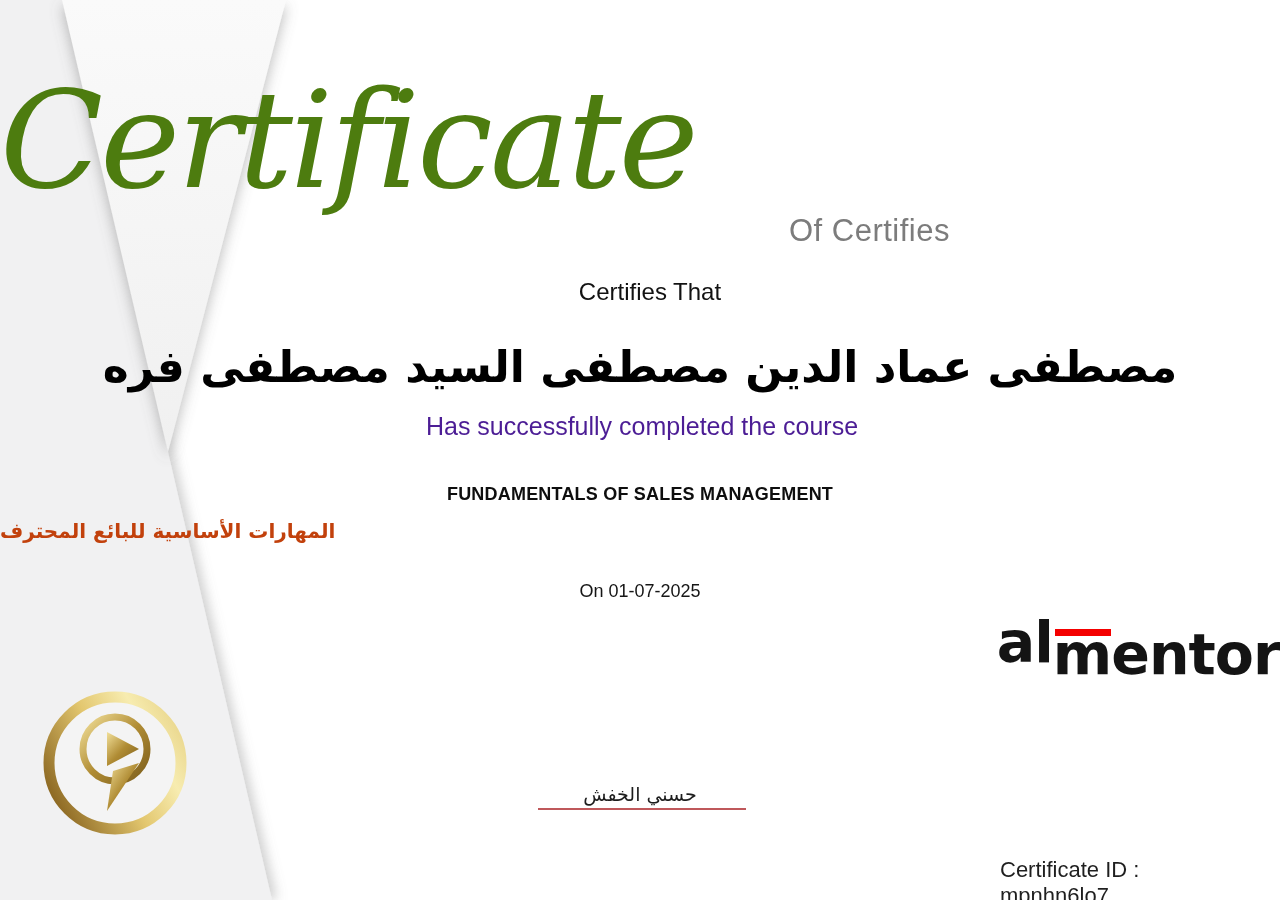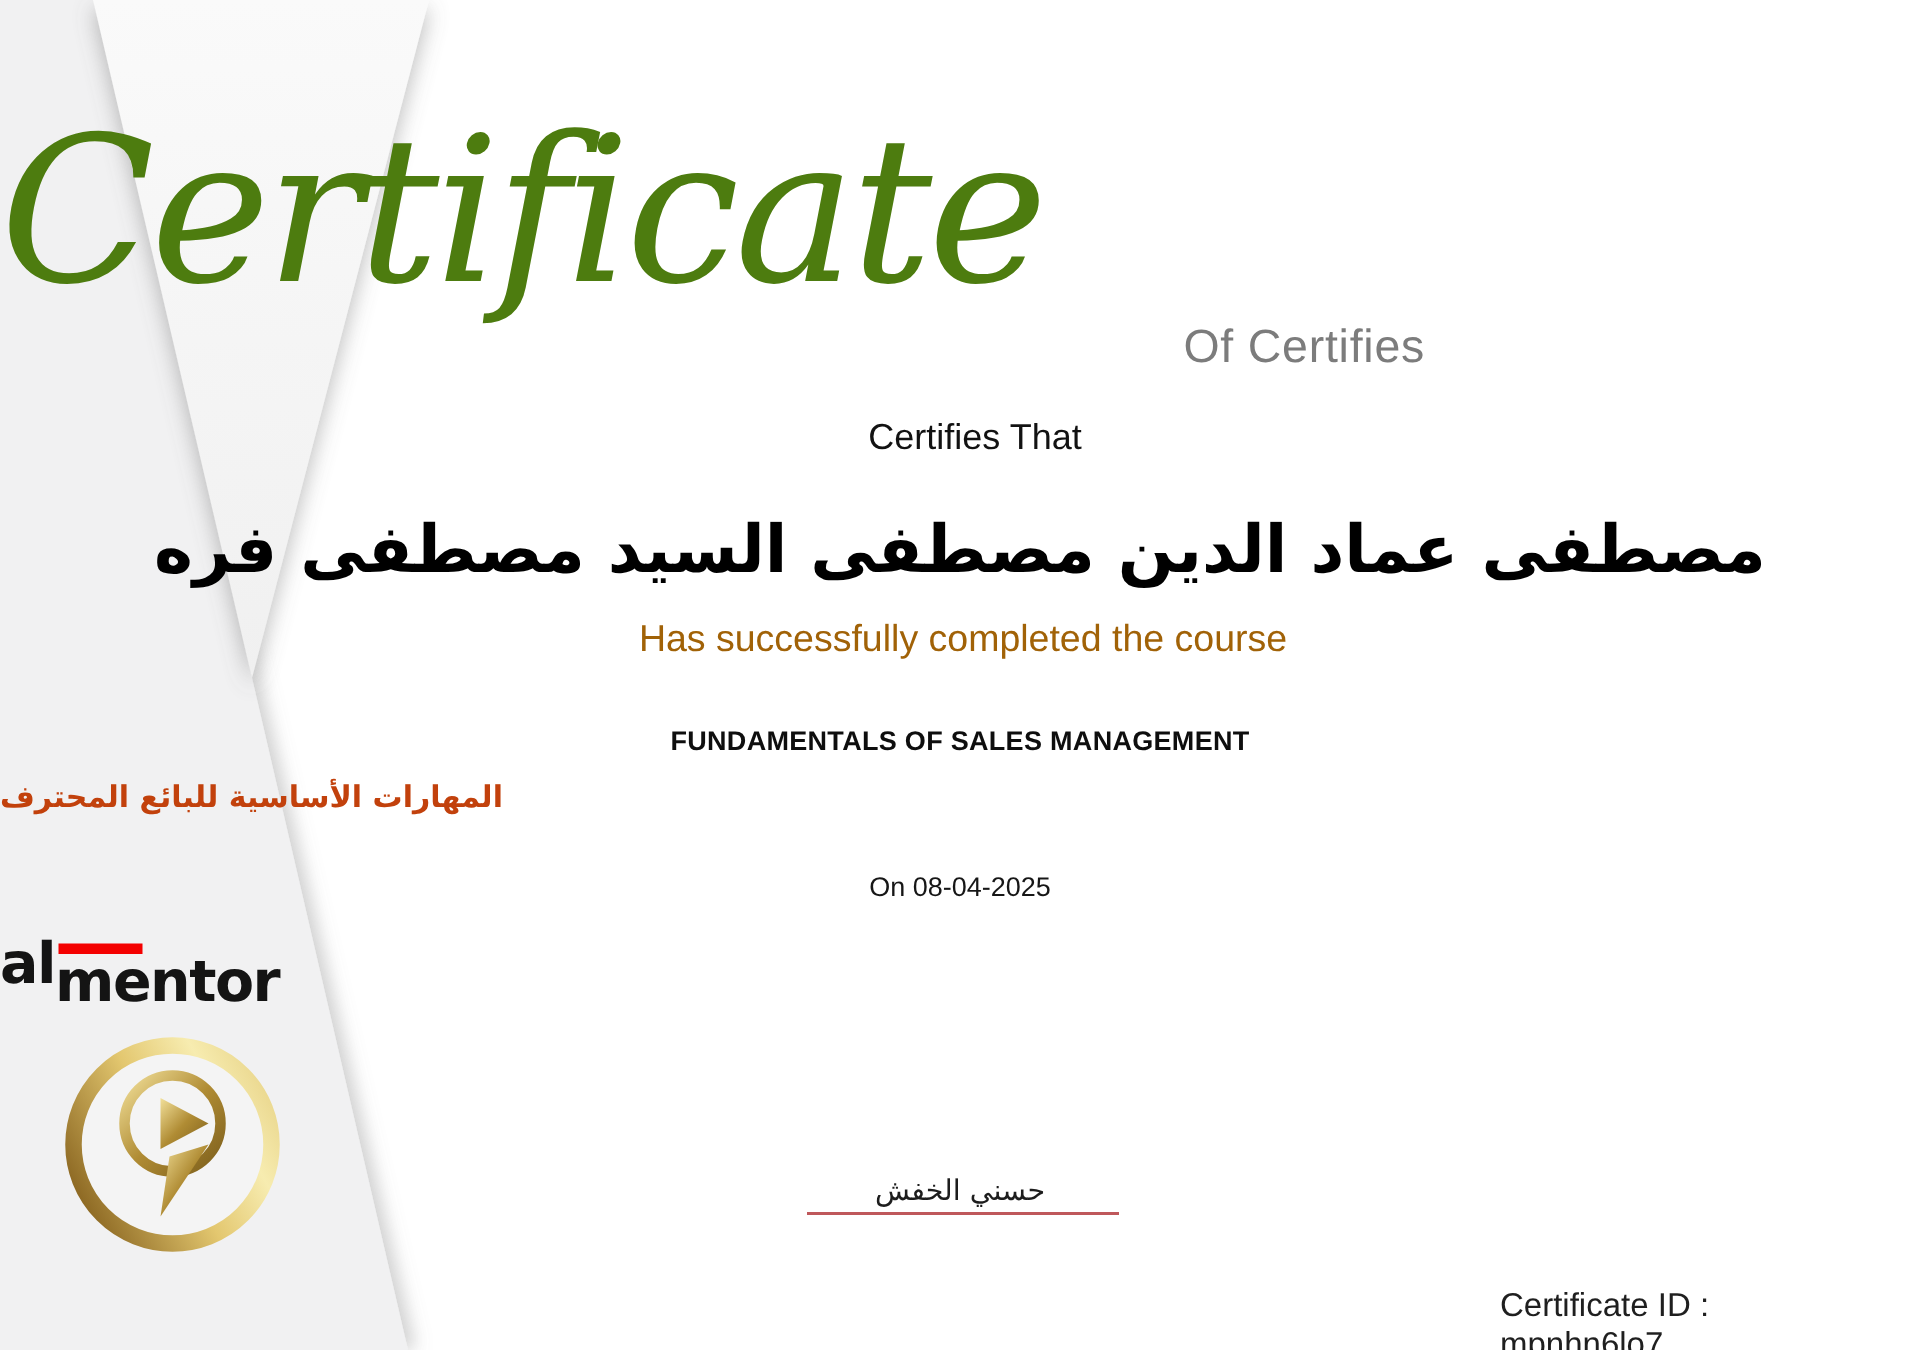--- a/index.html
+++ b/index.html
@@ -48,21 +48,21 @@
     font-weight: 700;
     font-size: 44px;
     line-height: 74px;
     color: #000000;
     white-space: nowrap;
   }
   .statement {
     left: 4px; right: 0; top: 412px;
     text-align: center;
     font-size: 25px;
-    color: #a16207;
+    color: #4c1d95;
   }
   .course-en {
     left: 0; right: 0; top: 484px;
     text-align: center;
     font-size: 18px;
     font-weight: 700;
     letter-spacing: 0.2px;
     color: #0e0e0e;
   }
   .course-ar {
@@ -76,24 +76,24 @@
   }
   .date-line {
     left: 0; right: 0; top: 581px;
     text-align: center;
     font-size: 18px;
     color: #161616;
   }
   .logo {
     left: 0; right: 0; top: 612px;
     display: flex;
-    justify-content: flex-start;
+    justify-content: flex-end;
     font-family: "DejaVu Sans", sans-serif;
     font-weight: 700;
-    font-size: 38px;
+    font-size: 57px;
     line-height: 60px;
     letter-spacing: -1px;
     color: #141414;
     white-space: nowrap;
   }
   .logo-mentor { position: relative; display: inline-block; margin-top: 12px; }
   .logo-bar {
     position: absolute;
     left: 2px; top: 5px;
     width: 56px; height: 7px;
@@ -149,21 +149,21 @@
 <div class="abs certifies">Certifies That</div>
 
 <div class="abs recipient">مصطفى عماد الدين مصطفى السيد مصطفى فره</div>
 
 <div class="abs statement">Has successfully completed the course</div>
 
 <div class="abs course-en">FUNDAMENTALS OF SALES MANAGEMENT</div>
 
 <div class="abs course-ar">المهارات الأساسية للبائع المحترف</div>
 
-<div class="abs date-line">On 08-04-2025</div>
+<div class="abs date-line">On 01-07-2025</div>
 
 <div class="abs logo">
   <span>al</span>
     <span class="logo-mentor"><i class="logo-bar"></i><span>mentor</span></span>
 </div>
 
 <svg class="abs" style="left:38px; top:686px;" width="154" height="154" viewBox="-77 -77 154 154">
   <defs>
     <linearGradient id="goldRing" x1="0" y1="0.7" x2="1" y2="0.15">
       <stop offset="0" stop-color="#8f6b25"></stop>

